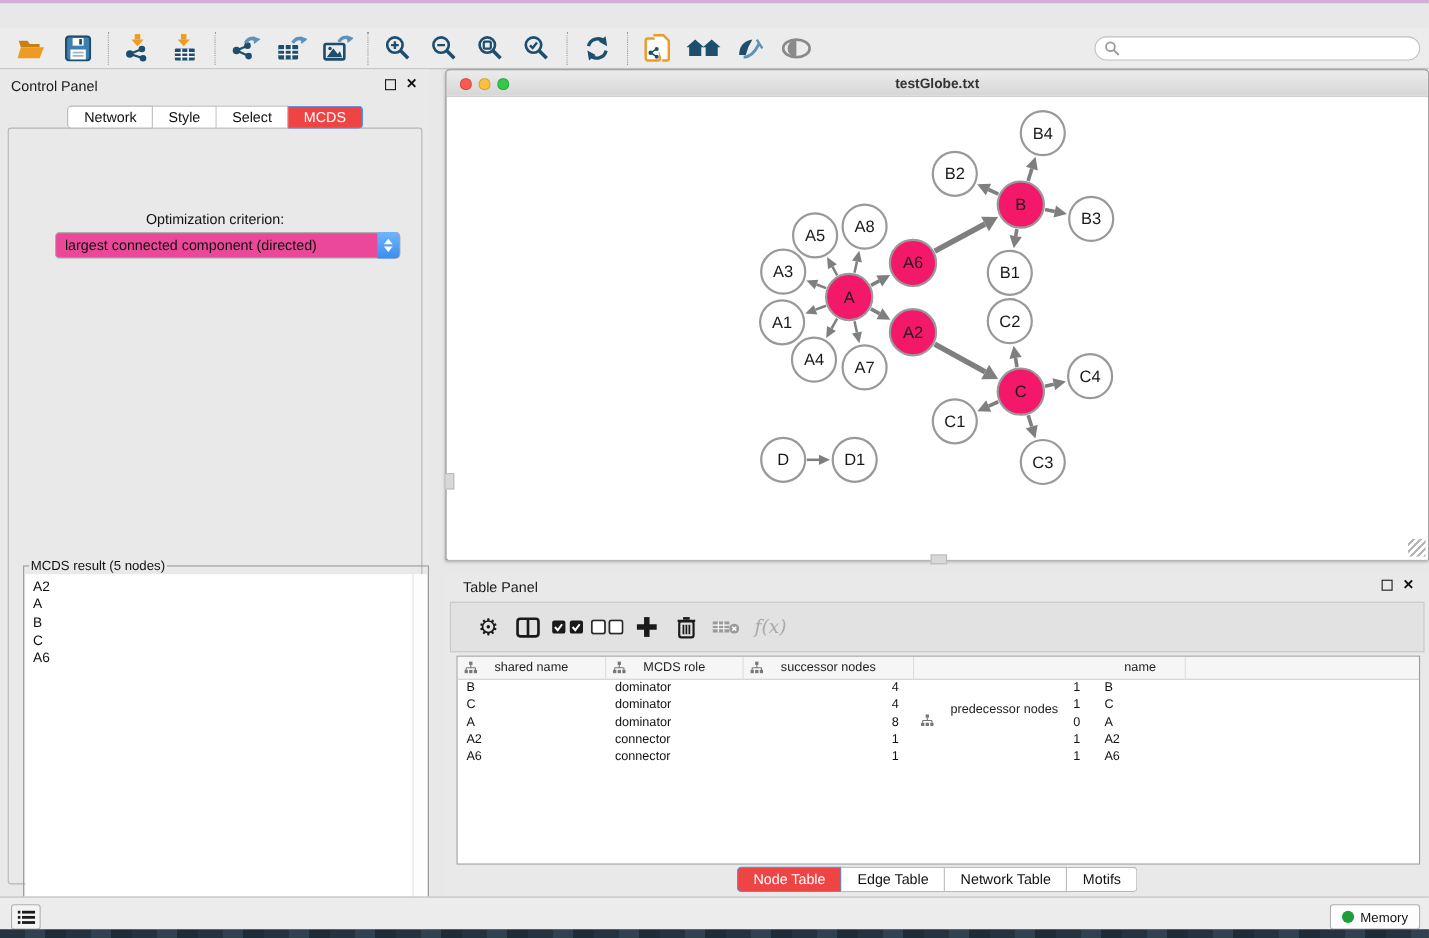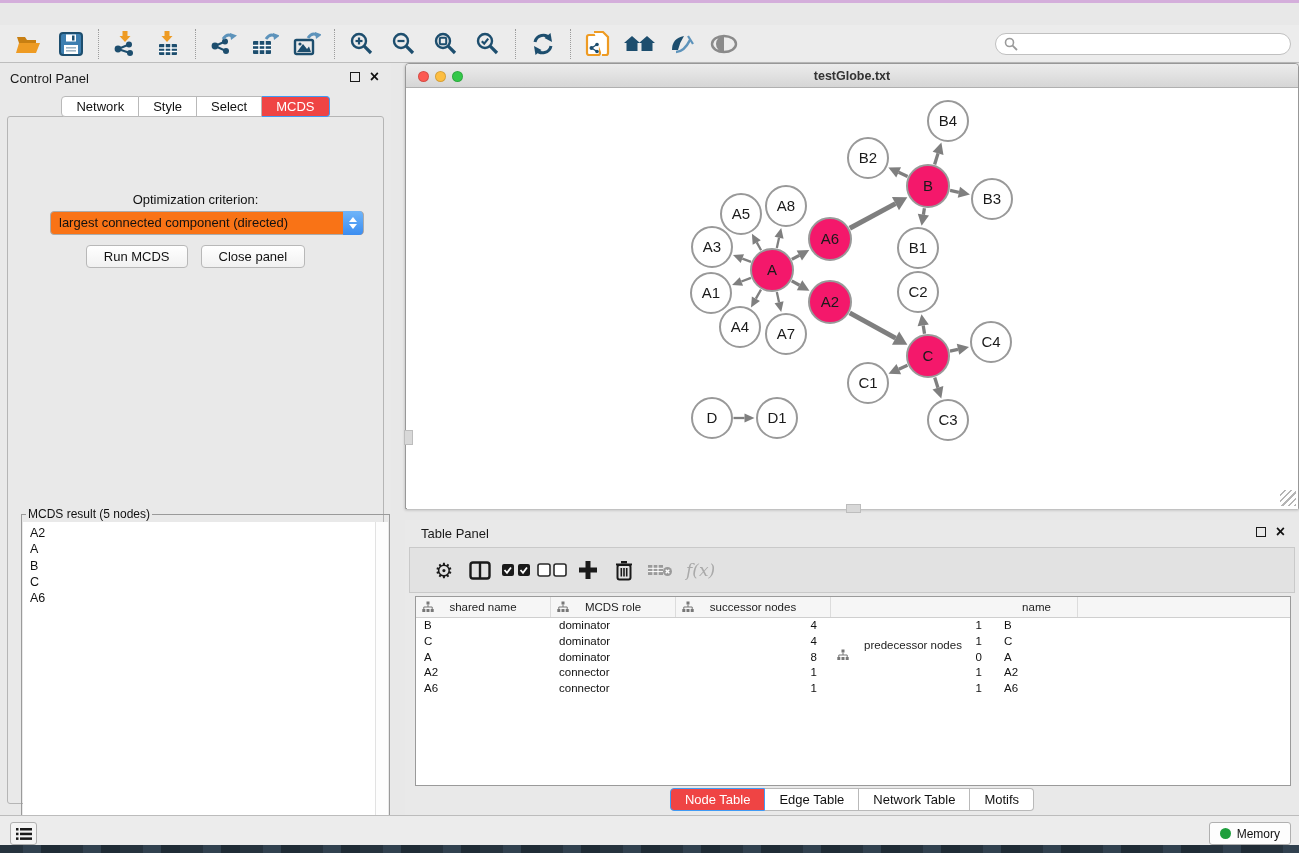--- a/index.html
+++ b/index.html
@@ -38,21 +38,21 @@
   .cp-head { position:relative; height:30px; }
   .cp-title { position:absolute; left:10px; top:8px; font-size:13px; color:#1a1a1a; }
   .cp-head .panel-head-icons { position:absolute; right:12px; top:9px; }
   .cp-body { position:absolute; left:7px; top:53px; width:377px; height:688px; border:1px solid #b5b5b5; border-radius:3px; background:#e9e9e9; }
   .seg-tabs { position:absolute; top:33px; left:0; width:100%; display:flex; justify-content:center; z-index:2; }
   .seg { border:1px solid #b9b9b9; border-left:none; background:#fff; font-size:13px; color:#111; padding:3px 14px; height:21px; line-height:14px; }
   .seg:first-child { border-left:1px solid #b9b9b9; border-radius:4px 0 0 4px; }
   .seg:last-child { border-radius:0 4px 4px 0; }
   .seg.active { background:#ef4444; border-color:#3f9bf5; color:#fff; }
   .opt-label { position:absolute; top:75px; width:100%; text-align:center; font-size:13px; color:#111; }
-  .dropdown { position:absolute; left:42px; top:94px; width:314px; height:24px; background:#f97316; border:1px solid #ababab; border-radius:4px; font-size:13px; color:#111; line-height:22px; padding-left:8px; }
+  .dropdown { position:absolute; left:42px; top:94px; width:314px; height:24px; background:#ec4899; border:1px solid #ababab; border-radius:4px; font-size:13px; color:#111; line-height:22px; padding-left:8px; }
   .dd-stepper { position:absolute; right:0; top:-1px; width:20px; height:24px; border-radius:0 4px 4px 0; background:linear-gradient(#70b5f9,#3b8df0); display:flex; flex-direction:column; align-items:center; justify-content:center; gap:2px; }
   .dd-up { width:0;height:0;border-left:4px solid transparent;border-right:4px solid transparent;border-bottom:5px solid #fff; }
   .dd-down { width:0;height:0;border-left:4px solid transparent;border-right:4px solid transparent;border-top:5px solid #fff; }
   .cp-buttons { position:absolute; top:128px; left:0; width:100%; display:flex; justify-content:center; gap:13px; }
   .mac-btn { background:linear-gradient(#ffffff,#f1f1f1); border:1px solid #b8b8b8; border-radius:4px; height:23px; padding:0 17px; font-size:13px; color:#111; }
   .mcds-fieldset { position:absolute; left:13px; top:390px; width:369px; height:346px; border:1px solid #9a9a9a; padding:0; }
   .mcds-fieldset legend { font-size:12px; color:#111; margin-left:4px; padding:0 2px; }
   .mcds-list { position:absolute; left:1px; top:1px; right:1px; bottom:1px; background:#fff; font-size:12.5px; color:#111; padding:3px 0 0 7px; overflow:hidden; }
   .mcds-scroll { position:absolute; right:1px; top:1px; bottom:1px; width:13px; background:#fdfdfd; border-left:1px solid #e2e2e2; }
   .mcds-item { line-height:16.3px; }
@@ -272,24 +272,20 @@
         <button class="seg active">MCDS</button>
       </div>
     <div class="cp-body">
       <div class="opt-label">Optimization criterion:</div>
       <div class="dropdown">
         <span>largest connected component (directed)</span>
         <span class="dd-stepper">
             <span class="dd-up"></span>
             <span class="dd-down"></span>
           </span>
-      </div>
-      <div class="cp-buttons">
-        <button class="mac-btn">Run MCDS</button>
-        <button class="mac-btn">Close panel</button>
       </div>
       <fieldset class="mcds-fieldset">
         <legend>MCDS result (5 nodes)</legend>
         <div class="mcds-list">
             <div class="mcds-item">A2</div>
             <div class="mcds-item">A</div>
             <div class="mcds-item">B</div>
             <div class="mcds-item">C</div>
             <div class="mcds-item">A6</div>
           </div>

